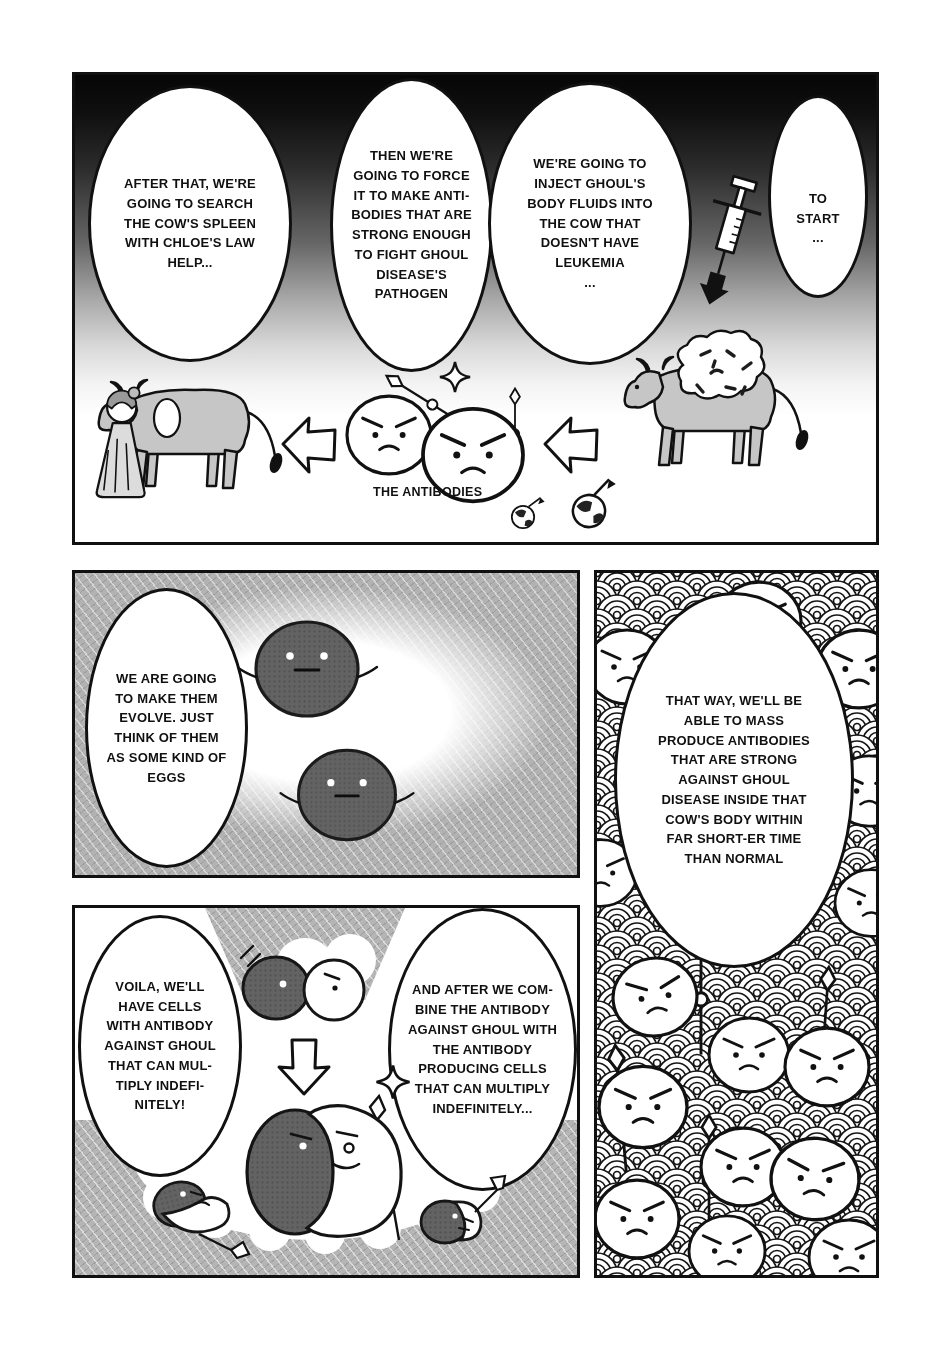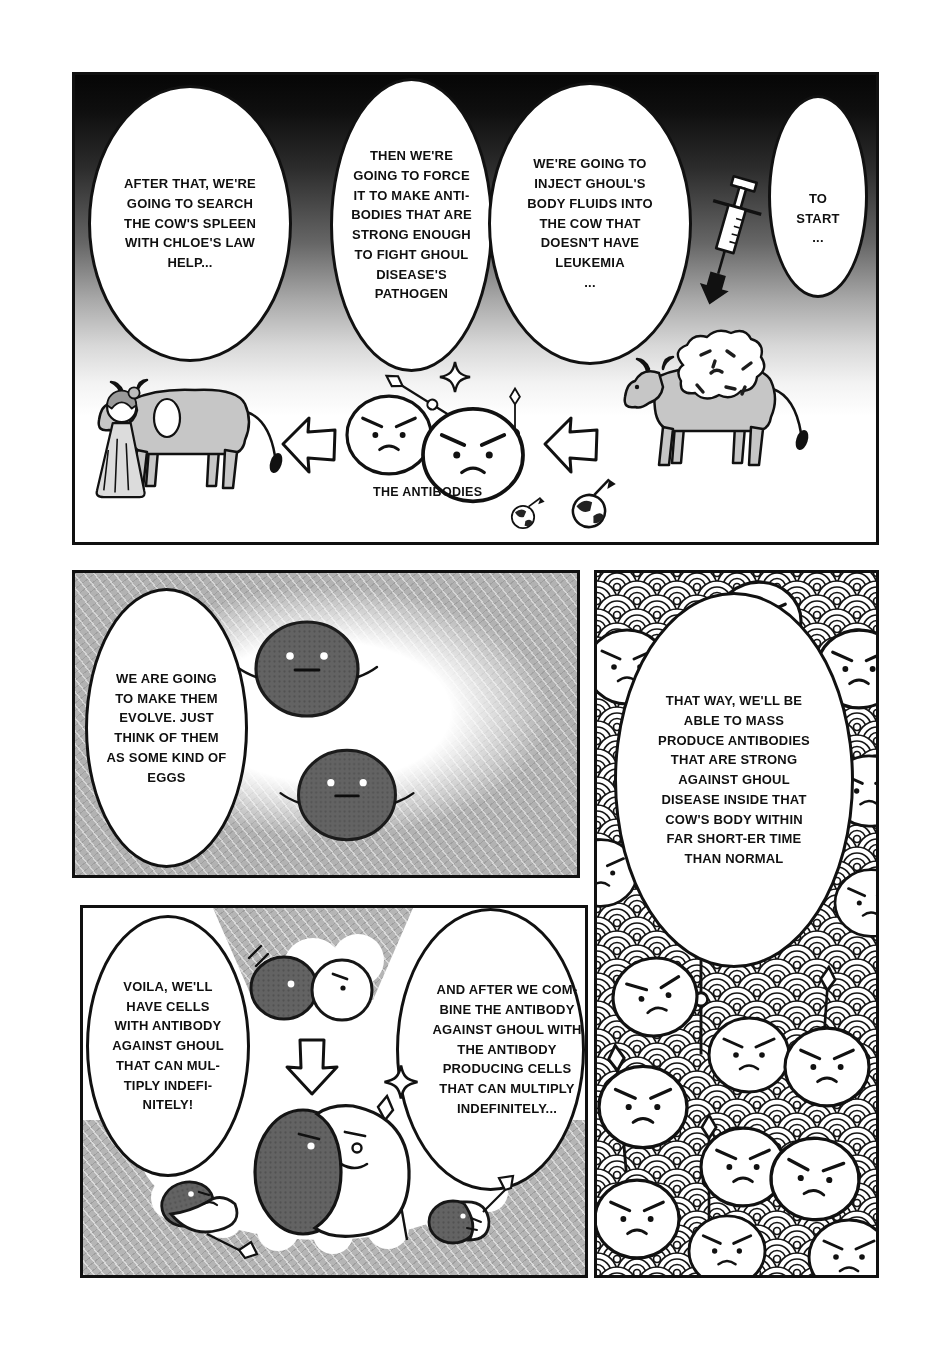--- a/index.html
+++ b/index.html
@@ -8,40 +8,40 @@
   .panel{position:absolute;border:3px solid #101010;box-sizing:border-box;overflow:hidden;background:#fff;}
   .p1{left:72px;top:72px;width:807px;height:473px;
       background:linear-gradient(180deg,#060606 0%,#0f0f0f 8%,#2c2c2c 20%,#666 36%,#a8a8a8 48%,#d8d8d8 58%,#f3f3f3 66%,#fff 73%);}
   .p2{left:72px;top:570px;width:508px;height:308px;
       background:
         radial-gradient(ellipse 62% 58% at 50% 46%, #fff 0 40%, rgba(255,255,255,0) 72%),
         repeating-linear-gradient(52deg, rgba(255,255,255,.45) 0 1.5px, rgba(255,255,255,0) 1.5px 8px),
         repeating-linear-gradient(-38deg, rgba(90,90,90,.22) 0 1px, rgba(0,0,0,0) 1px 6px),
         #b2b2b2;}
   .p3{left:594px;top:570px;width:285px;height:708px;background:#fde047;}
-  .p4{left:80px;top:905px;width:508px;height:373px;background:#fff;}
+  .p4{left:72px;top:905px;width:508px;height:373px;background:#fff;}
   .tex{position:absolute;
         background:
         repeating-linear-gradient(52deg, rgba(255,255,255,.5) 0 1.5px, rgba(255,255,255,0) 1.5px 8px),
         repeating-linear-gradient(-38deg, rgba(90,90,90,.25) 0 1px, rgba(0,0,0,0) 1px 6px),
         #b5b5b5;}
   .p4-gray-bottom{left:0;right:0;top:212px;bottom:0;}
   .p4-gray-top{left:130px;top:0;width:200px;height:92px;clip-path:polygon(0 0,100% 0,80% 100%,20% 100%);}
   .bubble{position:absolute;background:#fff;border:3px solid #111;border-radius:50%;
           display:flex;align-items:center;justify-content:center;text-align:center;box-sizing:border-box;z-index:5;}
   .bubble .t{font-weight:bold;font-size:13px;line-height:1.52;letter-spacing:.2px;color:#101010;white-space:pre-line;}
   .bA{left:13px;top:10px;width:204px;height:277px;}   .bA .t{width:152px;}
   .bB{left:255px;top:3px;width:163px;height:294px;}   .bB .t{width:122px;}
   .bC{left:413px;top:7px;width:204px;height:283px;}   .bC .t{width:146px;}
   .bD{left:693px;top:20px;width:100px;height:203px;}  .bD .t{width:52px;margin-top:44px;}
   .bE{left:10px;top:15px;width:163px;height:280px;text-align:center;}   .bE .t{width:122px;}
   .bF{left:348px;top:2px;width:152px;height:298px;}   .bF .t{width:112px;}
   .bG{left:17px;top:19px;width:240px;height:376px;}   .bG .t{width:168px;}
   .bH{left:3px;top:7px;width:164px;height:262px;}     .bH .t{width:118px;}
-  .bI{left:313px;top:0px;width:189px;height:283px;justify-content:flex-end;}   .bI .t{width:150px;}
+  .bI{left:313px;top:0px;width:189px;height:283px;}   .bI .t{width:150px;}
   .art{position:absolute;left:0;top:0;z-index:2;}
   .art-top{z-index:8;}
   .caption{position:absolute;left:255px;top:410px;width:130px;z-index:6;
            font-weight:bold;font-size:12.5px;letter-spacing:.3px;color:#101010;margin-left:43px;}
   .cloud{position:absolute;z-index:3;}
 </style>
 </head>
 <body>
 
 <svg width="0" height="0" style="position:absolute">

